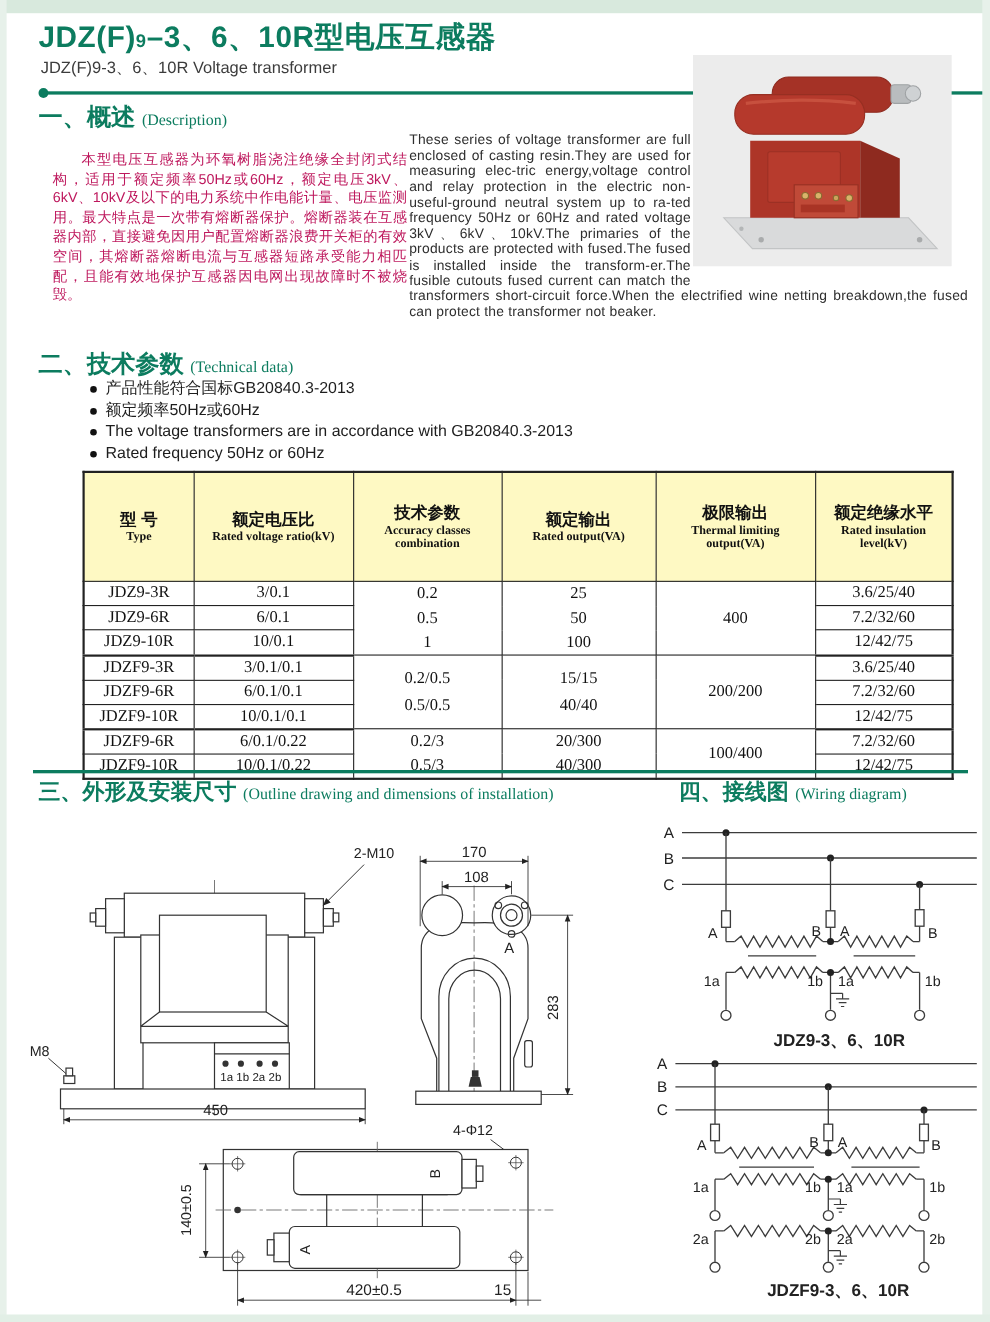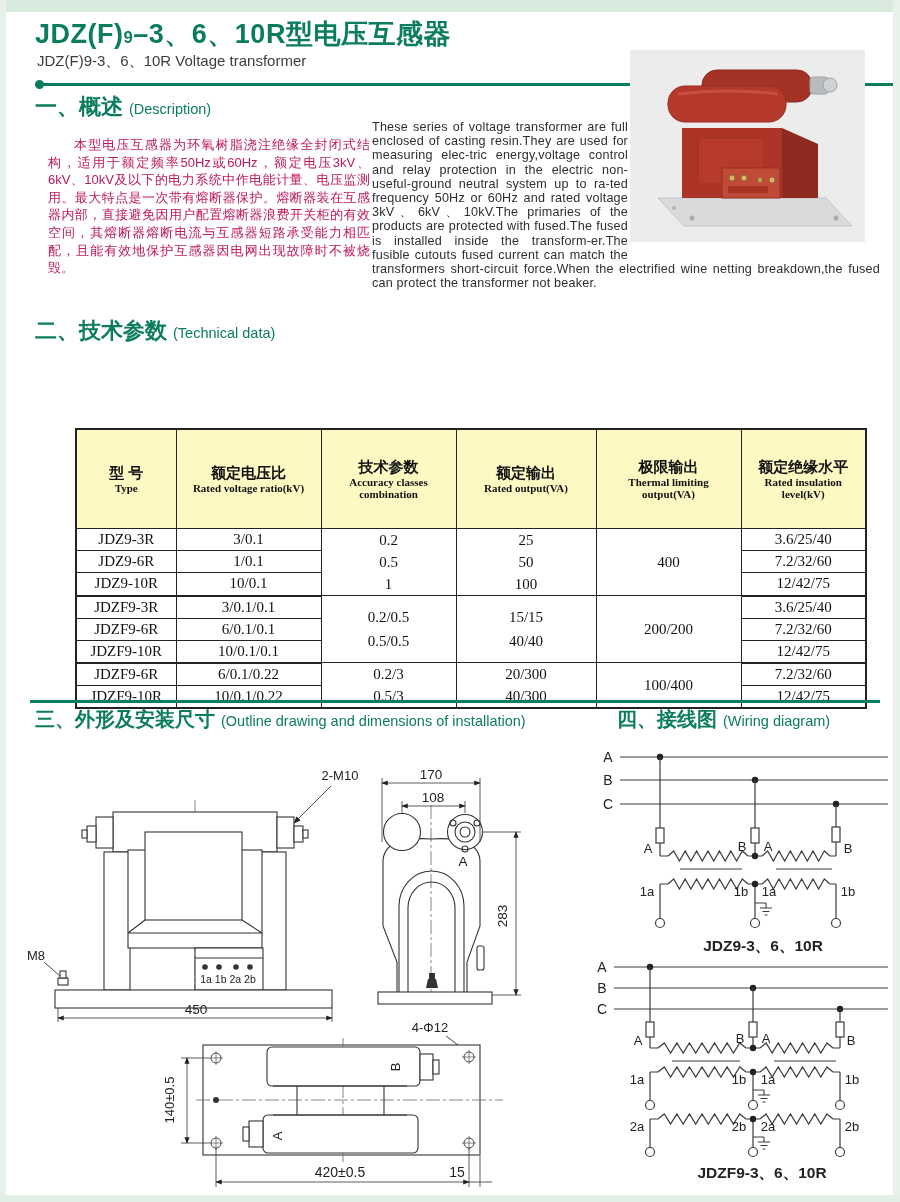--- a/index.html
+++ b/index.html
@@ -15,21 +15,21 @@
   .page-title .sub{font-size:.62em;}
   .page-subtitle{position:absolute;left:37px;top:52px;font-size:15px;color:#3c3c3c;}
 
   .rule{position:absolute;height:3px;background:#0c7c5f;}
   .rule-dot{position:absolute;width:9px;height:9px;border-radius:50%;background:#0c7c5f;}
 
   .sec-head{position:absolute;color:#0c7c5f;white-space:nowrap;}
   .sec-head .num,.sec-head .zh{font-weight:bold;}
   .sec-head.big .num,.sec-head.big .zh{font-size:22px;}
   .sec-head.mid .num,.sec-head.mid .zh{font-size:20px;}
-  .sec-head .en{font-size:14.5px;margin-left:6px;}
+  .sec-head .en{font-size:14.5px;margin-left:6px;font-family:Liberation Serif, serif;}
 
   .desc-cn{position:absolute;left:48px;top:136px;width:322px;font-size:13px;line-height:17.6px;
            color:#be185d;text-align:justify;text-indent:2em;}
   .desc-en{position:absolute;left:372px;top:120px;width:508px;font-size:12.6px;line-height:14.2px;
            color:#2e2e2e;text-align:justify;letter-spacing:.2px;}
   .photo-spacer{float:right;width:252px;height:128px;}
   .photo{position:absolute;left:630px;top:50px;width:235px;height:192px;background:#ececec;}
 
   .bullets{position:absolute;left:82px;top:344px;margin:0;padding:0;list-style:none;}
   .bullets li{position:relative;padding-left:14px;font-size:14.5px;line-height:19.5px;color:#1d1d1d;}
@@ -99,20 +99,26 @@
       <circle cx="142" cy="130" r="3" fill="#d9b36a" stroke="#8a6b30"></circle>
       <rect x="98" y="136" width="40" height="7" fill="#a93425"></rect>
     </g>
   </svg>
 </div>
 
 <div class="sec-head big" style="left:35px;top:316px;">
   <span class="num">二、</span><span class="zh">技术参数</span><span class="en">(Technical data)</span>
 </div>
 
+<ul class="bullets">
+  <li>产品性能符合国标GB20840.3-2013</li>
+  <li>额定频率50Hz或60Hz</li>
+  <li>The voltage transformers are in accordance with GB20840.3-2013</li>
+  <li>Rated frequency 50Hz or 60Hz</li>
+</ul>
 
 <table class="spec">
   <colgroup>
         <col style="width:100px">
         <col style="width:145px">
         <col style="width:135px">
         <col style="width:140px">
         <col style="width:145px">
         <col style="width:125px">
       </colgroup>
@@ -154,21 +160,21 @@
     <td rowspan="3">
             <div class="ln">25</div>
             <div class="ln">50</div>
             <div class="ln">100</div>
           </td>
     <td rowspan="3">400</td>
     <td>3.6/25/40</td>
   </tr>
   <tr>
     <td>JDZ9-6R</td>
-    <td>1/0.1</td>
+    <td>6/0.1</td>
     <td>7.2/32/60</td>
   </tr>
   <tr class="gsep">
     <td>JDZ9-10R</td>
     <td>10/0.1</td>
     <td>12/42/75</td>
   </tr>
   <tr>
     <td>JDZF9-3R</td>
     <td>3/0.1/0.1</td>

